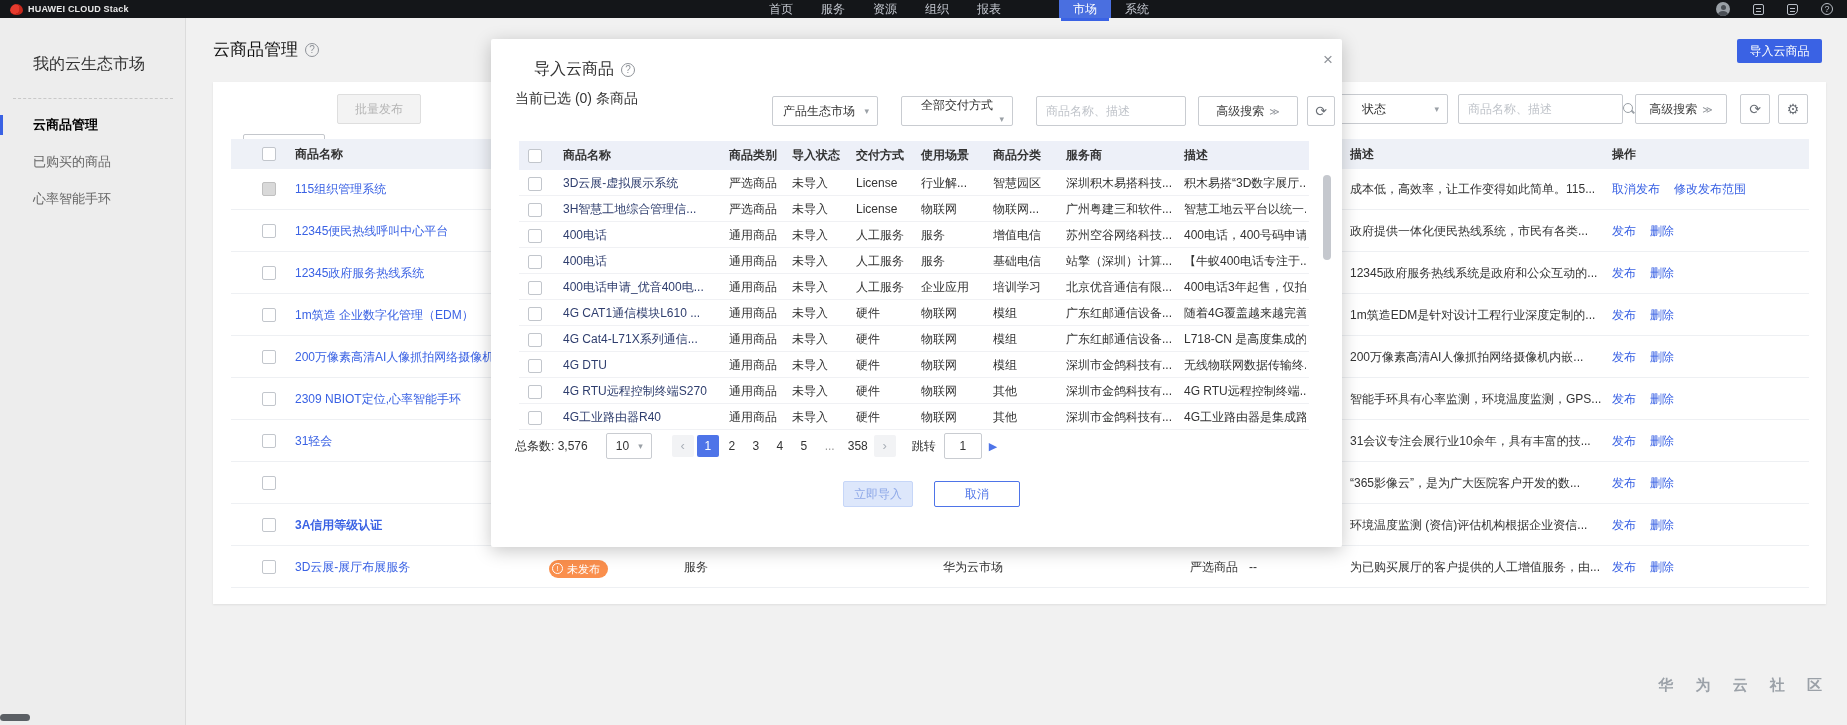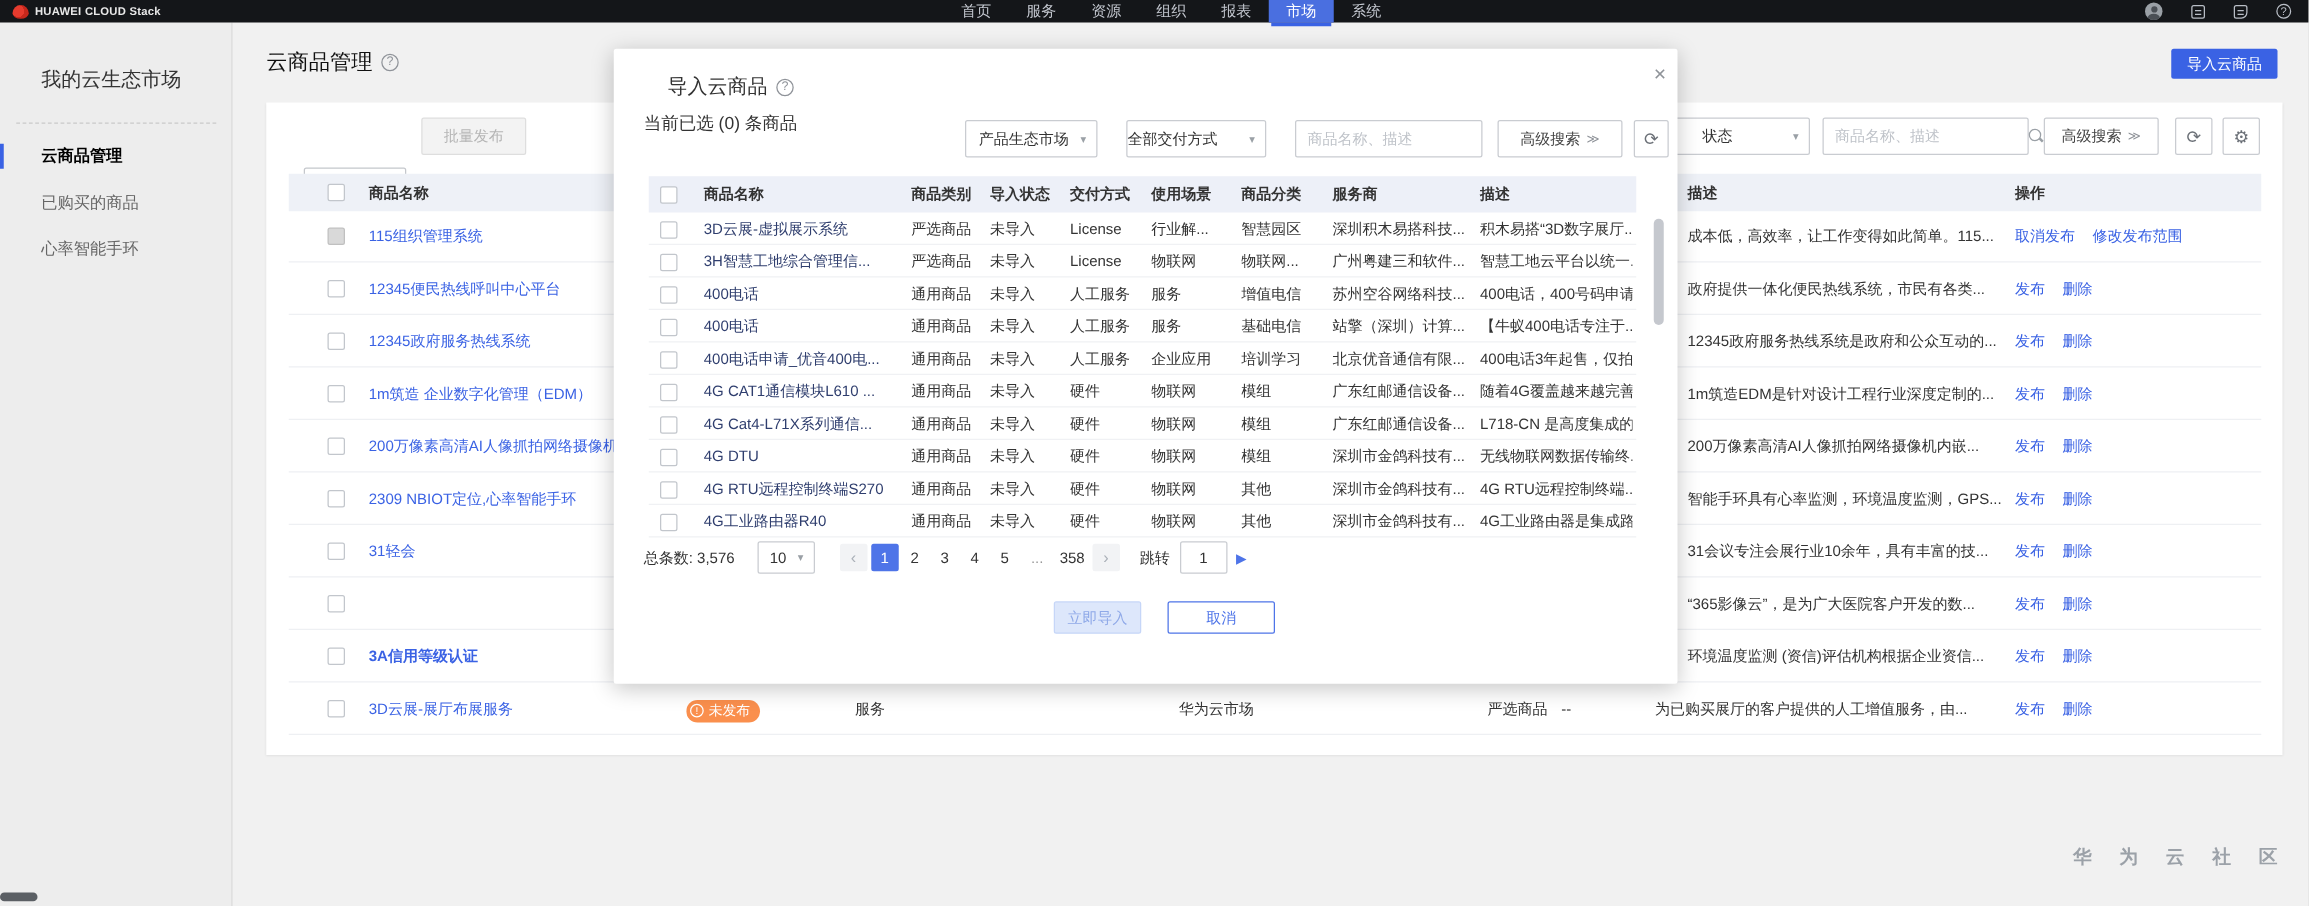--- a/index.html
+++ b/index.html
@@ -11,21 +11,21 @@
   }
 
   
   .topbar { position:absolute; left:0; top:0; width:1847px; height:18px; background:#141619; z-index:30; }
   .brand { position:absolute; left:10px; top:0; height:18px; display:flex; align-items:center; gap:5px; }
   .logo-flower { width:13px; height:11px; border-radius:50% 50% 50% 50%/60% 60% 40% 40%;
     background:radial-gradient(circle at 35% 45%, #e63b2e 0 45%, #c6281c 46% 100%); }
   .brand-text { color:#e8e8e8; font-size:9px; font-weight:bold; letter-spacing:.2px; }
   .topnav { position:absolute; left:755px; top:0; height:18px; display:flex; }
   .nav-item { position:relative; height:18px; line-height:18px; padding:0 14px; color:#c3c7cf; font-size:12px; cursor:pointer; }
-  .nav-item.active { background:#4a6fe0; color:#fff; }
+  .nav-item.active { background:#4a6fe0; color:#fff;margin-left:44px; }
   .nav-item.active::after { content:""; position:absolute; left:2px; right:2px; bottom:-3px; height:3px; background:#3a62e4; }
   .top-icons { position:absolute; right:14px; top:0; height:18px; display:flex; align-items:center; gap:23px; }
   .avatar { width:14px; height:14px; border-radius:50%; background:#9aa0a6; position:relative; overflow:hidden; }
   .avatar::before { content:""; position:absolute; left:4.5px; top:2.5px; width:5px; height:5px; border-radius:50%; background:#4a4f55; }
   .avatar::after { content:""; position:absolute; left:2px; top:8.5px; width:10px; height:7px; border-radius:50% 50% 0 0; background:#4a4f55; }
   .sq-icon { width:11px; height:11px; border:1px solid #b9bec6; border-radius:2px; position:relative; }
   .sq-icon::before, .sq-icon::after { content:""; position:absolute; left:2px; right:2px; height:1px; background:#b9bec6; }
   .sq-icon::before { top:3px; } .sq-icon::after { top:6px; }
   .help-circ { width:12px; height:12px; border:1px solid #b9bec6; border-radius:50%; color:#b9bec6;
     font-size:9px; line-height:10px; text-align:center; }
@@ -79,21 +79,21 @@
   .badge-dot { width:11px; height:11px; border-radius:50%; border:1px solid #fff; color:#fff; font-size:8px; line-height:9px; text-align:center; }
 
   
   .modal { position:absolute; left:491px; top:39px; width:851px; height:508px; background:#fff;
     box-shadow:0 4px 18px rgba(0,0,0,.22); border-radius:2px; z-index:20; }
   .modal-title { position:absolute; left:43px; top:20px; font-size:16px; color:#333; display:flex; align-items:center; gap:7px; }
   .modal-close { position:absolute; left:826px; top:10px; width:22px; height:22px; text-align:center; line-height:22px;
     font-size:17px; color:#8f9399; cursor:pointer; }
   .m-count { position:absolute; left:24px; top:51px; font-size:14px; color:#333; }
   .m-dd1 { position:absolute; left:281px; top:57px; width:106px; padding-left:10px; font-size:12px; color:#333; }
-  .m-dd2 { position:absolute; left:410px; top:57px; width:112px; font-size:12px; color:#333; }
+  .m-dd2 { position:absolute; left:410px; top:57px; width:112px; font-size:12px; color:#333;flex-direction:column; }
   .m-search { position:absolute; left:545px; top:57px; width:150px; }
   .m-adv { position:absolute; left:707px; top:57px; width:100px; height:30px; }
   .m-refresh { position:absolute; left:816px; top:57px; width:28px; height:30px; }
 
   .m-thead { position:absolute; left:28px; top:102px; width:790px; height:29px; background:#edf0f8; }
   .m-th { position:absolute; top:0; height:29px; line-height:29px; font-size:12px; color:#333; font-weight:bold; white-space:nowrap; }
   .m-row { position:absolute; left:28px; width:790px; height:26px; border-bottom:1px solid #f0f1f4; }
   .m-cell { position:absolute; top:0; height:26px; line-height:26px; font-size:12px; color:#333; white-space:nowrap; overflow:hidden; }
   .m-name { color:#2f3e6e; }
   .m-chk { position:absolute; left:9px; top:7px; }
@@ -276,21 +276,21 @@
           <span class="checkbox" style="position: absolute; left: 31px; top: 14px;"></span>
           <span class="bg-cell link" style="left: 64px; width: 330px;">3D云展-展厅布展服务</span>
           <span class="bg-cell" style="left: 318px; width: 110px;"><span class="badge">
               <span class="badge-dot">!</span>
               <span>未发布</span>
             </span></span>
           <span class="bg-cell" style="left: 453px;">服务</span>
           <span class="bg-cell" style="left: 712px;">华为云市场</span>
           <span class="bg-cell" style="left: 959px;">严选商品</span>
           <span class="bg-cell" style="left: 1018px;">--</span>
-          <span class="bg-cell" style="left: 1093px; width: 252px;">为已购买展厅的客户提供的人工增值服务，由...</span>
+          <span class="bg-cell" style="left: 1119px; width: 252px;">为已购买展厅的客户提供的人工增值服务，由...</span>
           <span class="bg-cell" style="left: 1381px; width: 190px; display: flex; gap: 14px;">
             <span class="link">发布</span>
             <span class="link">删除</span>
           </span>
         </div>
       </div>
   </div>
 
   <div class="modal">
     <div class="modal-title">

